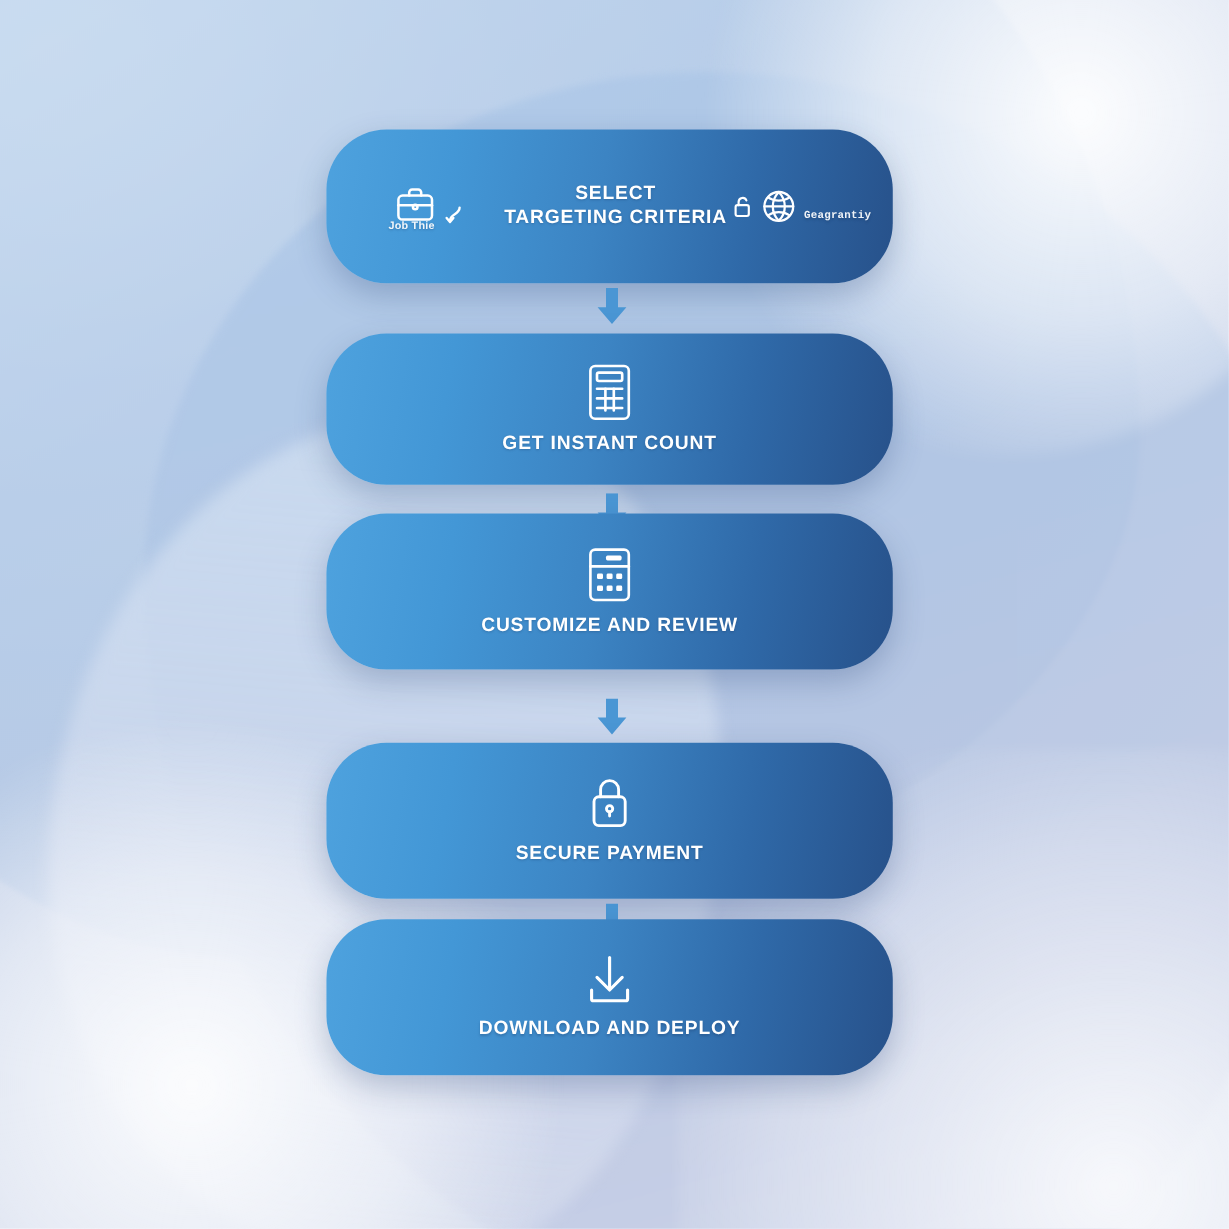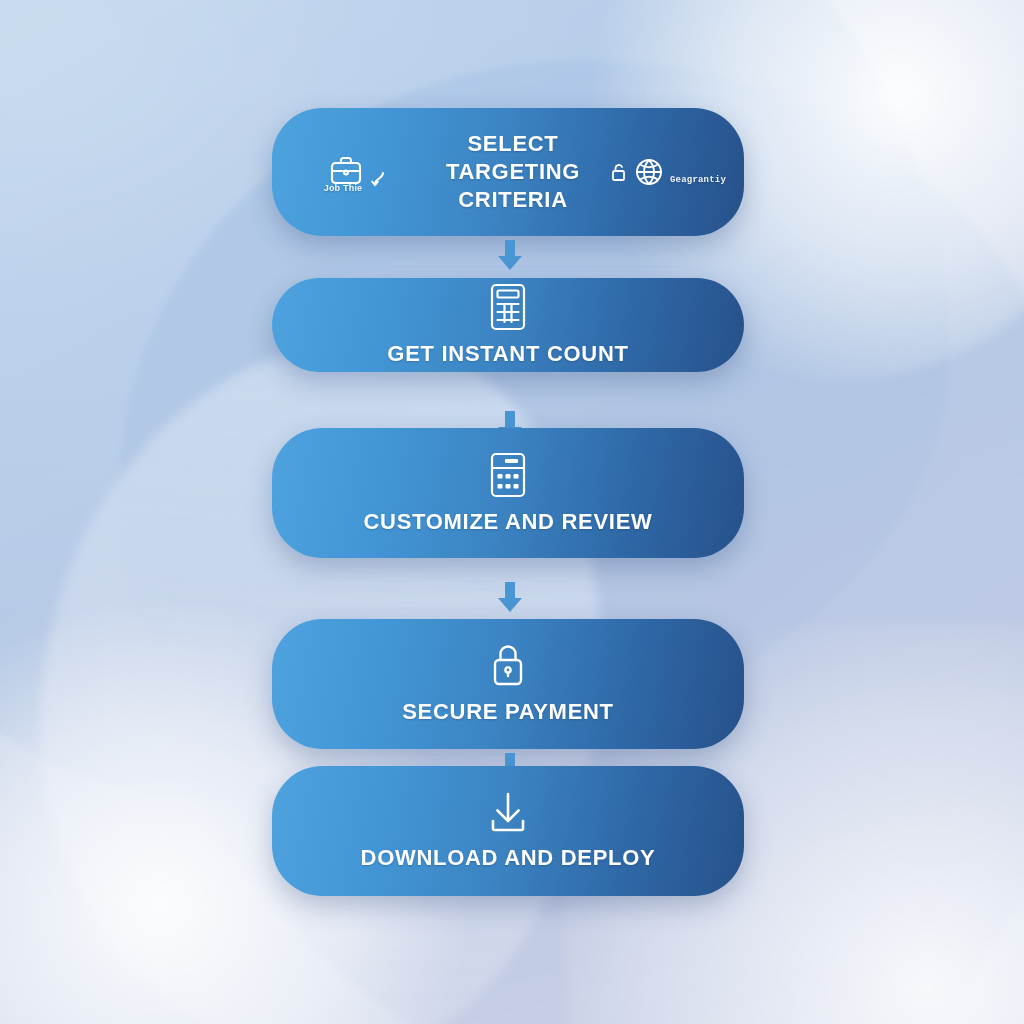--- a/index.html
+++ b/index.html
@@ -99,35 +99,35 @@
     border-radius: 50px;
     background: linear-gradient(100deg, #4ea2de 0%, #4397d6 22%, #3c84c3 48%, #2f69a8 74%, #27518a 100%);
     box-shadow: 0 10px 26px rgba(40, 70, 120, 0.28);
     display: flex;
     flex-direction: column;
     align-items: center;
     justify-content: center;
     overflow: hidden;
   }
   .card-1 { top: 108px; height: 128px; }
-  .card-2 { top: 278px; height: 94px; }
+  .card-2 { top: 278px; height: 126px; }
   .card-3 { top: 428px; height: 130px; }
   .card-4 { top: 619px; height: 130px; }
   .card-5 { top: 766px; height: 130px; }
 
   .card-body {
     display: flex;
     flex-direction: column;
     align-items: center;
     justify-content: center;
     gap: 7px;
   }
   .card-title {
     color: #ffffff;
-    font-size: 22px;
+    font-size: 16px;
     font-weight: 600;
     letter-spacing: 0.7px;
     text-align: center;
     line-height: 1.28;
     text-shadow: 0 1px 2px rgba(20, 45, 85, 0.28);
     white-space: pre-line;
   }
   .card-icon svg { display: block; }
 
   

